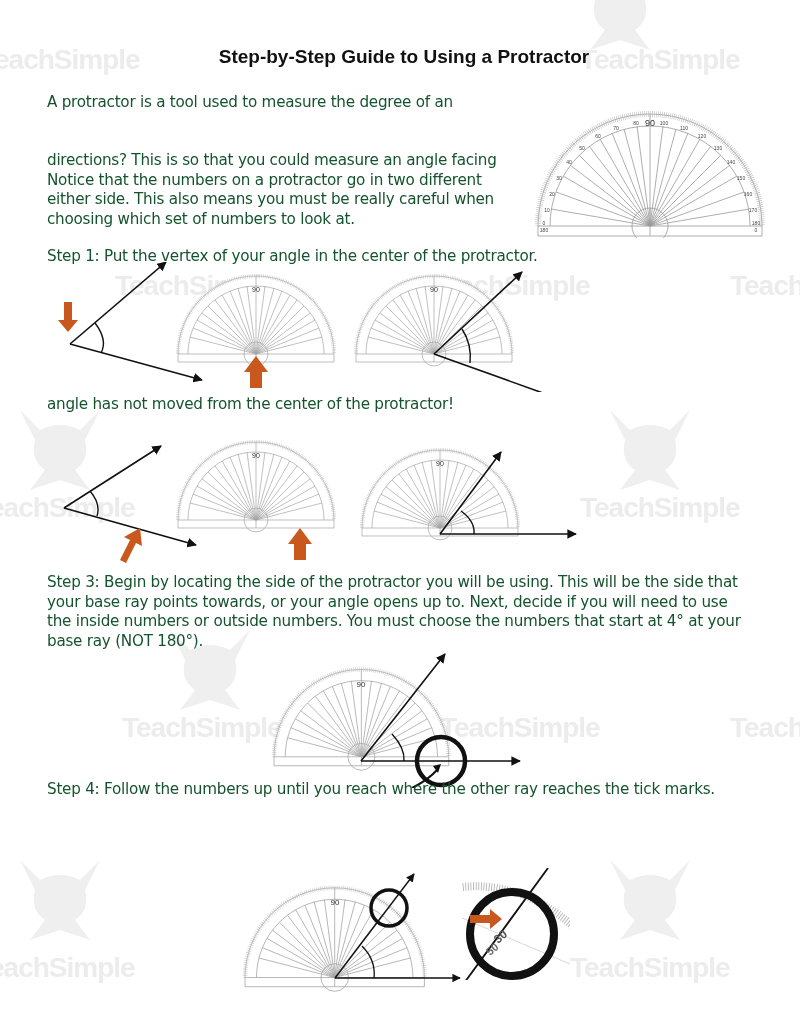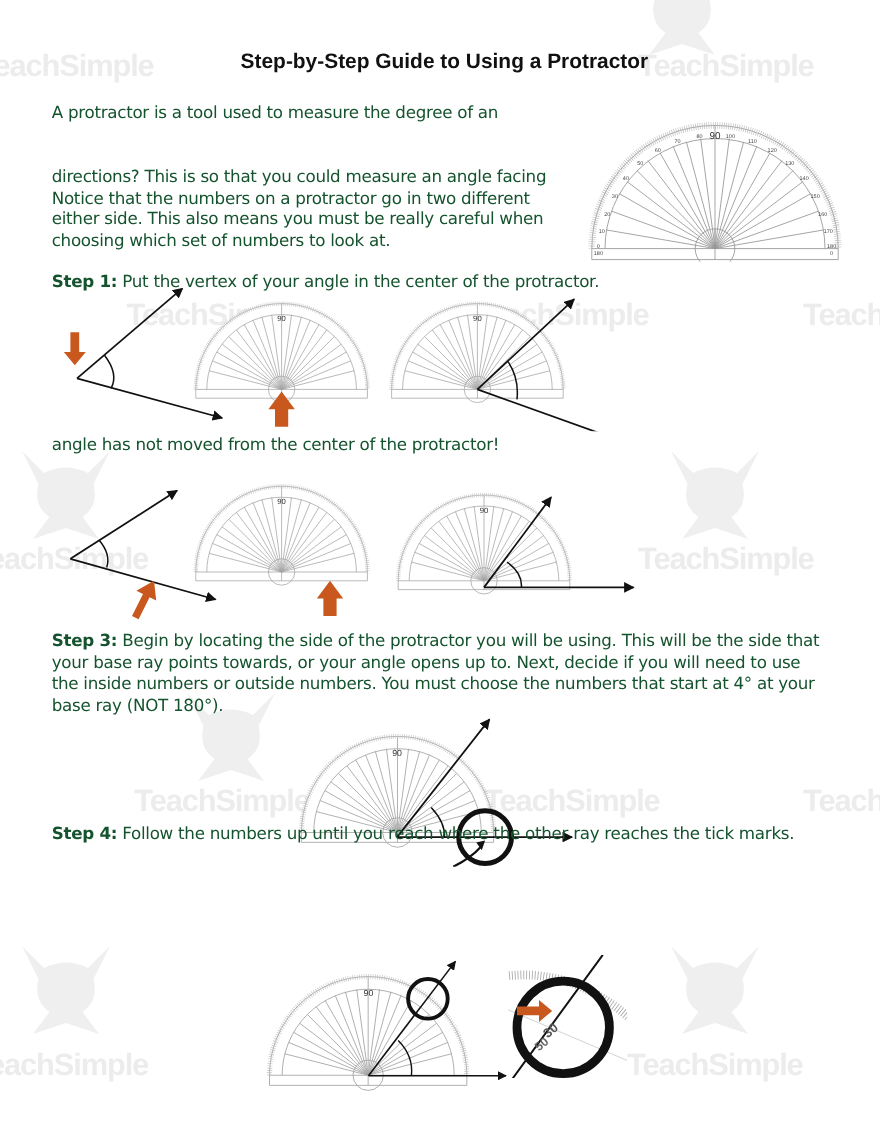--- a/index.html
+++ b/index.html
@@ -19,21 +19,21 @@
   .content { position: absolute; inset: 0; }
   .title {
     position: absolute; left: 4px; width: 800px; top: 46px; text-align: center;
     font-family: Liberation Sans, sans-serif;
     font-weight: bold; font-size: 19px; color: #111;
   }
   .para {
     position: absolute; left: 47px; font-size: 15.2px; line-height: 19.5px;
     letter-spacing: -0.25px; color: #14532d;
   }
-  .para b { font-weight: bold; margin-top: 16px; }
+  .para b { font-weight: normal; margin-top: 16px; }
   .fig { position: absolute; }
 </style>
 </head>
 <body>
 
 <div class="wm-layer">
   <svg class="wm-owl" style="left:560px;top:-40px" viewBox="0 0 120 120">
       <path d="M20 10 L35 40 Q30 60 45 70 L30 90 L60 80 L90 90 L75 70 Q90 60 85 40 L100 10 L80 30 Q60 20 40 30 Z" fill="#efefef"></path>
     </svg>
   <svg class="wm-owl" style="left:0px;top:400px" viewBox="0 0 120 120">
@@ -234,21 +234,21 @@
       </g>
     <text x="361" y="39" font-size="8" font-family="Liberation Sans, sans-serif" text-anchor="middle" fill="#333">90</text>
     <line x1="361" y1="113" x2="445" y2="6" stroke="#111" stroke-width="1.6" marker-end="url(#ah3)"></line>
     <line x1="361" y1="113" x2="520" y2="113" stroke="#111" stroke-width="1.6" marker-end="url(#ah3)"></line>
     <path d="M392 86 Q405 100 404 113" fill="none" stroke="#111" stroke-width="1.4"></path>
     <circle cx="441" cy="113" r="24" fill="none" stroke="#111" stroke-width="4.5"></circle>
     <path d="M412 140 Q428 132 437 122" fill="none" stroke="#111" stroke-width="2"></path>
     <path d="M433 118 L441 116 L438 125 Z" fill="#111"></path>
   </svg>
 
-  <div class="para" style="top:749px;width:740px">
+  <div class="para" style="top:780px;width:740px">
     <div><b>Step 4:</b> <span>Follow the numbers up until you reach where the other ray reaches the tick marks.</span></div>
   </div>
 
   <svg class="fig" style="left:0;top:868px" width="800" height="130" viewBox="0 0 800 130">
     <defs>
       <marker id="ah4" viewBox="0 0 10 10" refX="9" refY="5" markerWidth="6" markerHeight="6" orient="auto">
           <path d="M0 0 L10 5 L0 10 Z" fill="#111"></path>
         </marker>
       <clipPath id="zc">
           <rect x="462" y="0" width="108" height="112"></rect>

